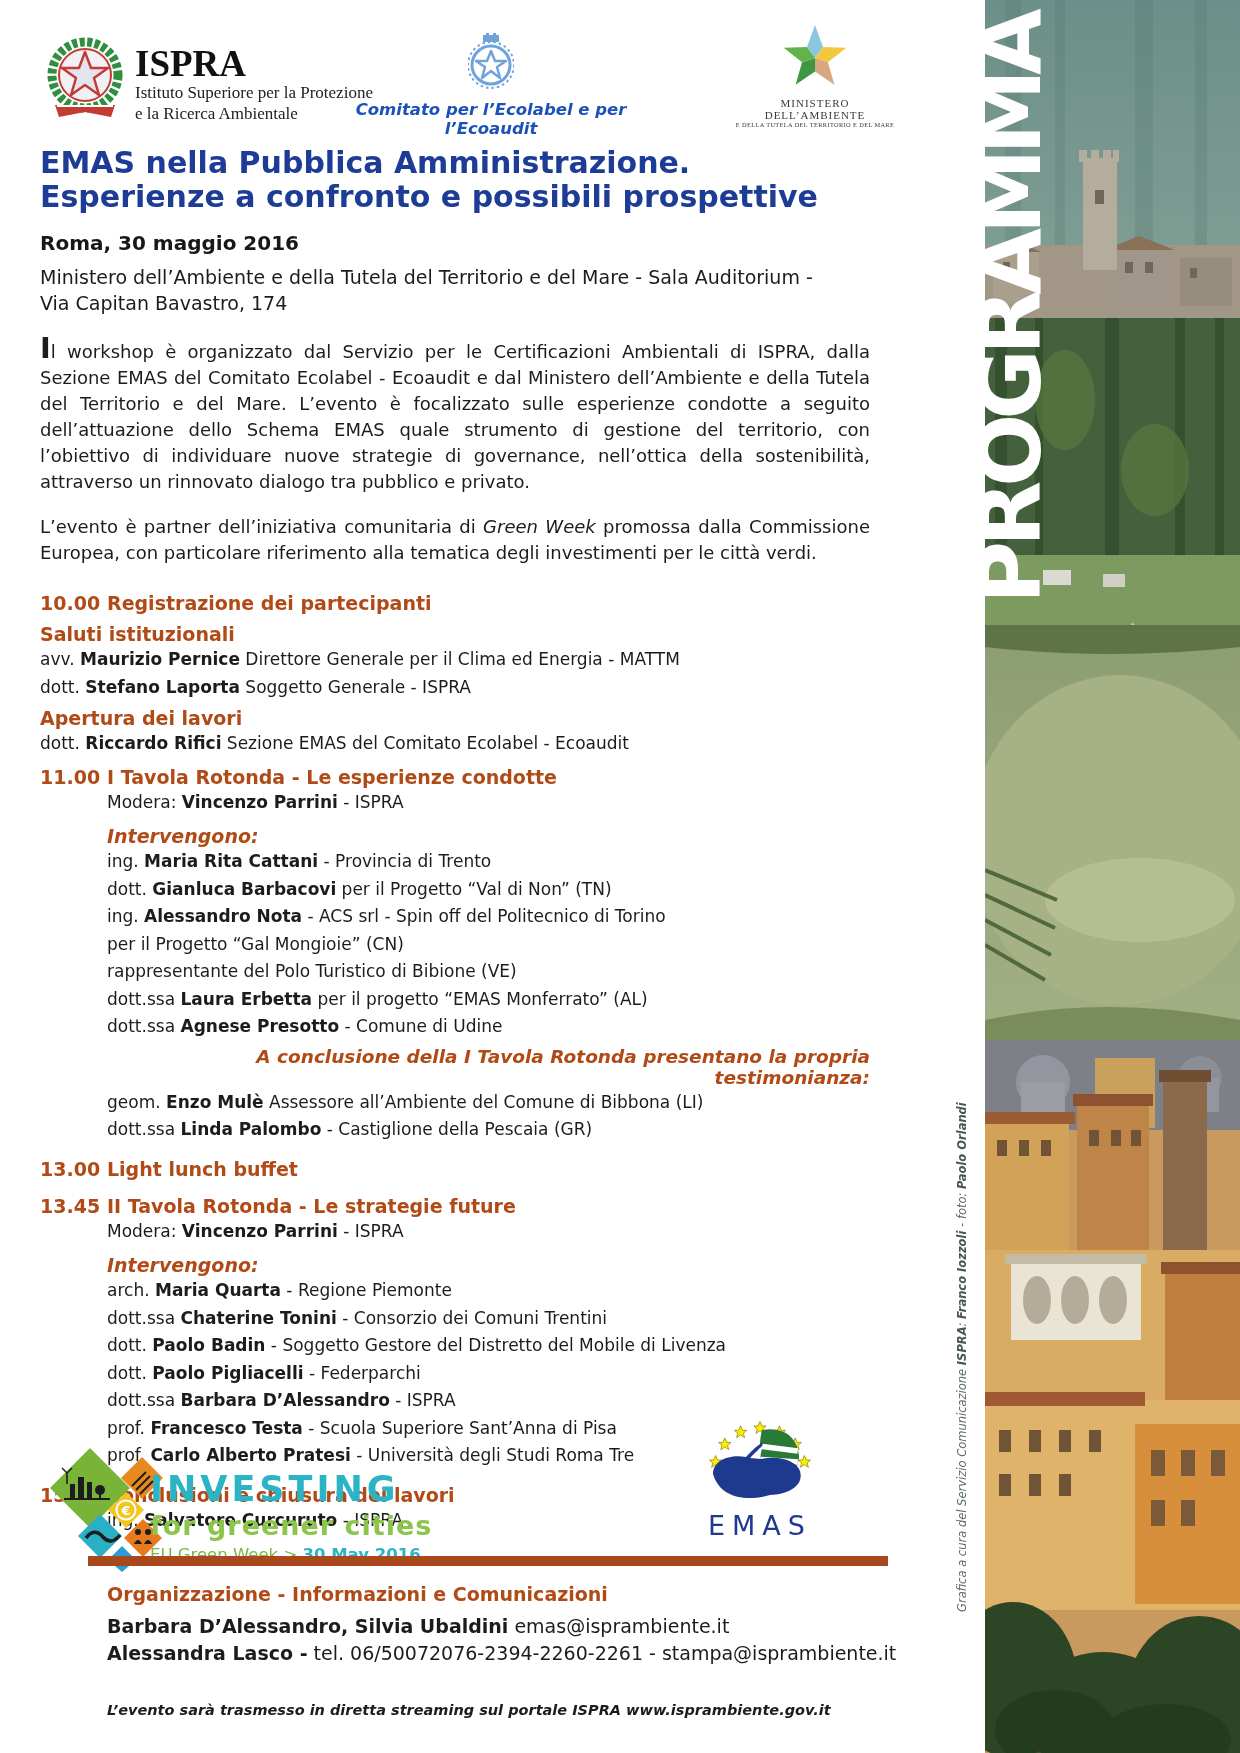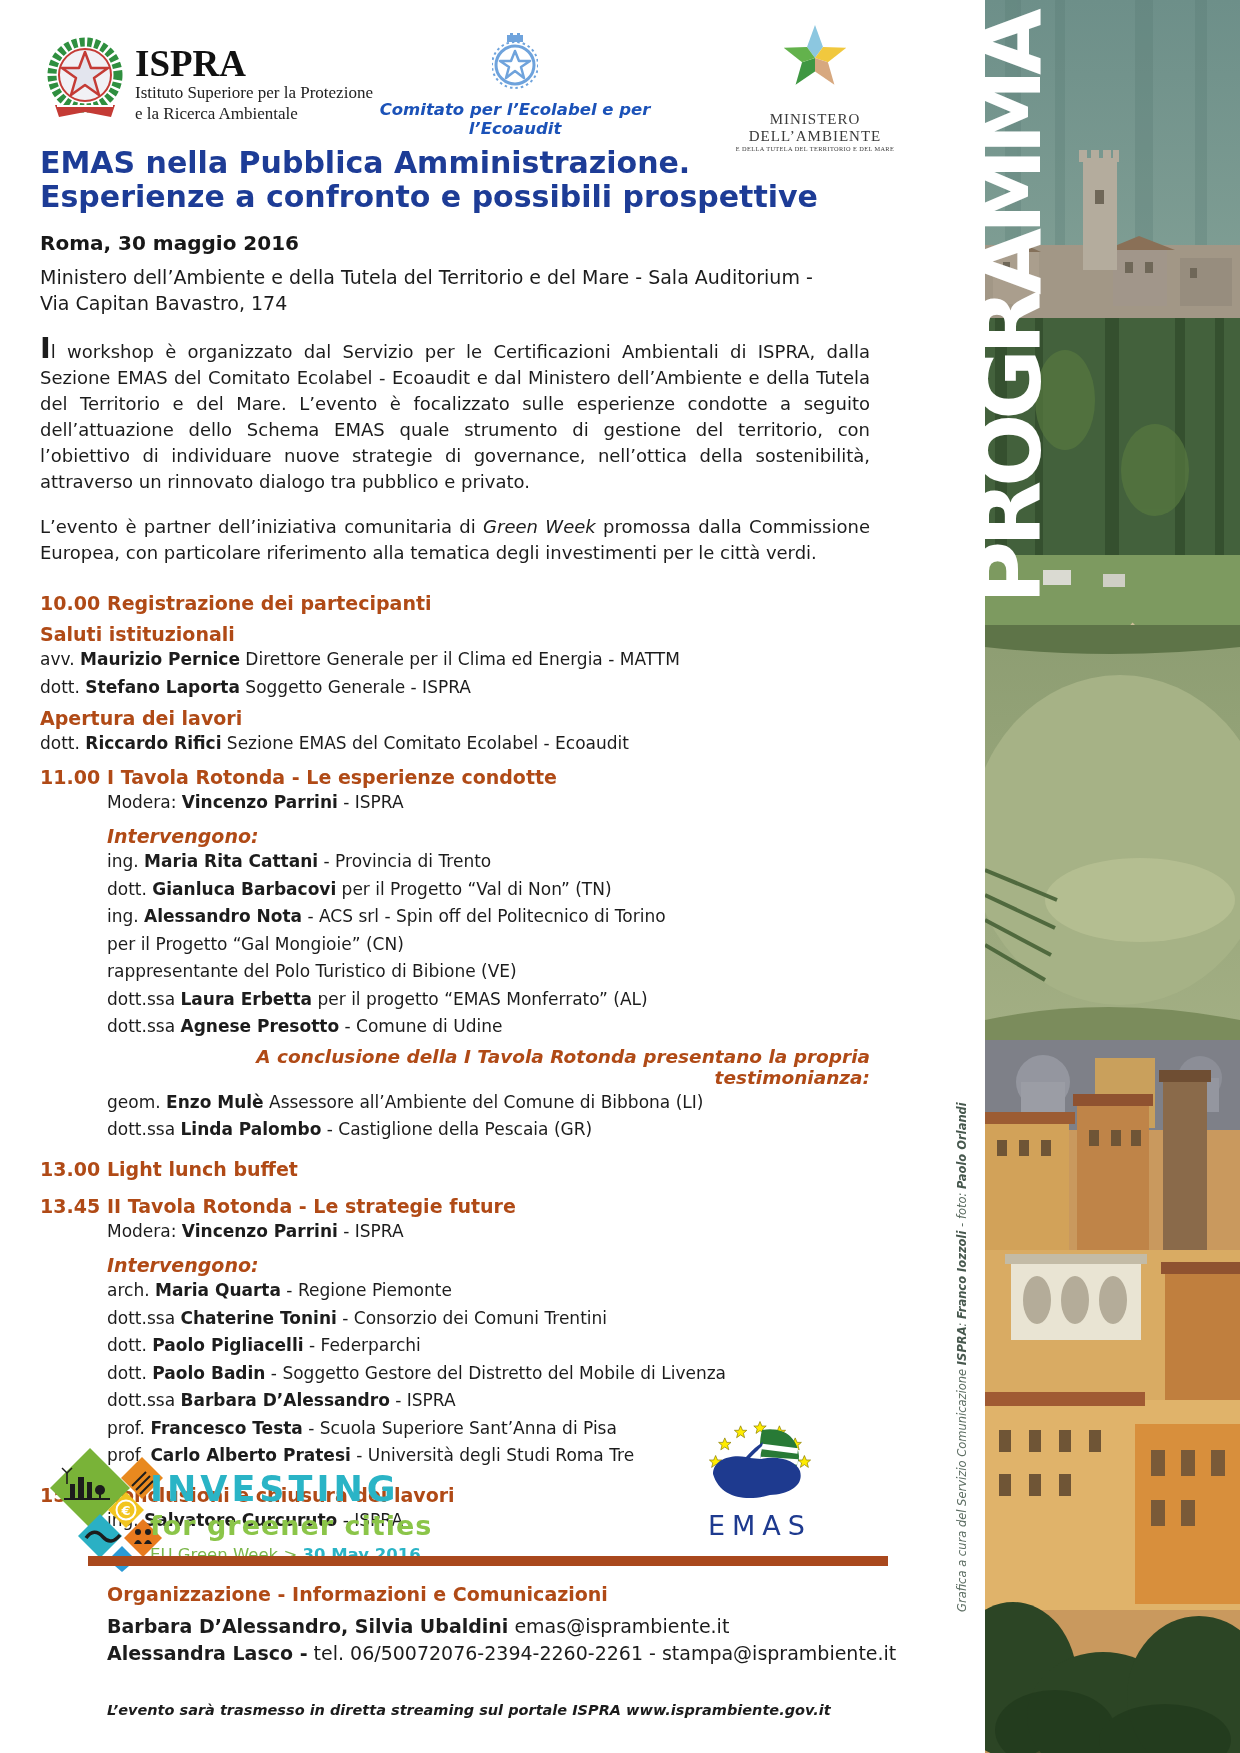--- a/index.html
+++ b/index.html
@@ -11,24 +11,24 @@
              writing-mode:vertical-rl;transform:rotate(180deg);
              font-size:86px;font-weight:bold;color:#ffffff;letter-spacing:-6px;line-height:1;}
   .credit{position:absolute;left:956px;top:1040px;height:572px;
           writing-mode:vertical-rl;transform:rotate(180deg);
           font-size:11.5px;font-style:italic;color:#5d6e63;line-height:1.2;white-space:nowrap;}
   .credit b{color:#47584e;}
   
   .hdr-ispra{position:absolute;left:45px;top:33px;display:flex;align-items:flex-start;gap:10px;}
   .ispra-name{font-family:"Liberation Serif",serif;font-weight:bold;font-size:37px;line-height:1;color:#111;margin-top:12px;}
   .ispra-sub{font-family:"Liberation Serif",serif;font-size:17px;color:#222;line-height:1.25;}
-  .hdr-comitato{position:absolute;left:360px;top:33px;width:310px;text-align:center;}
+  .hdr-comitato{position:absolute;left:336px;top:33px;width:310px;text-align:center;}
   .comitato-label{margin-top:5px;font-size:16.5px;font-weight:bold;font-style:italic;color:#1b52b8;}
   .hdr-ministero{position:absolute;left:730px;top:24px;width:170px;text-align:center;}
-  .min1{font-family:"Liberation Serif",serif;font-size:15px;letter-spacing:1px;color:#3a3a3a;margin-top:17px;}
+  .min1{font-family:"Liberation Serif",serif;font-size:11px;letter-spacing:1px;color:#3a3a3a;margin-top:3px;}
   .min2{font-family:"Liberation Serif",serif;font-size:6.3px;letter-spacing:0.4px;color:#3a3a3a;}
   
   .main{position:absolute;left:40px;top:146px;width:830px;}
   h1.title{margin:0;font-size:30px;line-height:34px;font-weight:bold;color:#1d3c96;}
   .date{margin-top:17px;font-size:20px;font-weight:bold;color:#181818;}
   .venue{margin-top:9px;font-size:19px;line-height:26px;}
   .para{margin-top:19px;font-size:18px;line-height:26px;text-align:justify;}
   .dropcap{font-size:29px;font-weight:bold;}
   .gwi{font-style:italic;}
   
@@ -305,22 +305,22 @@
 
       <div class="gap"></div>
       <div class="entry">
         <div class="time">13.45</div>
         <div class="ebody">
           <div class="etitle">II Tavola Rotonda - Le strategie future</div>
           <p class="ln"><span>Modera: </span><b>Vincenzo Parrini</b><span> - ISPRA</span></p>
           <div class="sub it">Intervengono:</div>
           <p class="ln"><span>arch. </span><b>Maria Quarta</b><span> - Regione Piemonte</span></p>
           <p class="ln"><span>dott.ssa </span><b>Chaterine Tonini</b><span> - Consorzio dei Comuni Trentini</span></p>
+          <p class="ln"><span>dott. </span><b>Paolo Badin</b><span> - Soggetto Gestore del Distretto del Mobile di Livenza</span></p>
           <p class="ln"><span>dott. </span><b>Paolo Pigliacelli</b><span> - Federparchi</span></p>
-          <p class="ln"><span>dott. </span><b>Paolo Badin</b><span> - Soggetto Gestore del Distretto del Mobile di Livenza</span></p>
           <p class="ln"><span>dott.ssa </span><b>Barbara D’Alessandro</b><span> - ISPRA</span></p>
           <p class="ln"><span>prof. </span><b>Francesco Testa</b><span> - Scuola Superiore Sant’Anna di Pisa</span></p>
           <p class="ln"><span>prof. </span><b>Carlo Alberto Pratesi</b><span> - Università degli Studi Roma Tre</span></p>
         </div>
       </div>
 
       <div class="gap"></div>
       <div class="entry">
         <div class="time">15.45</div>
         <div class="ebody">

